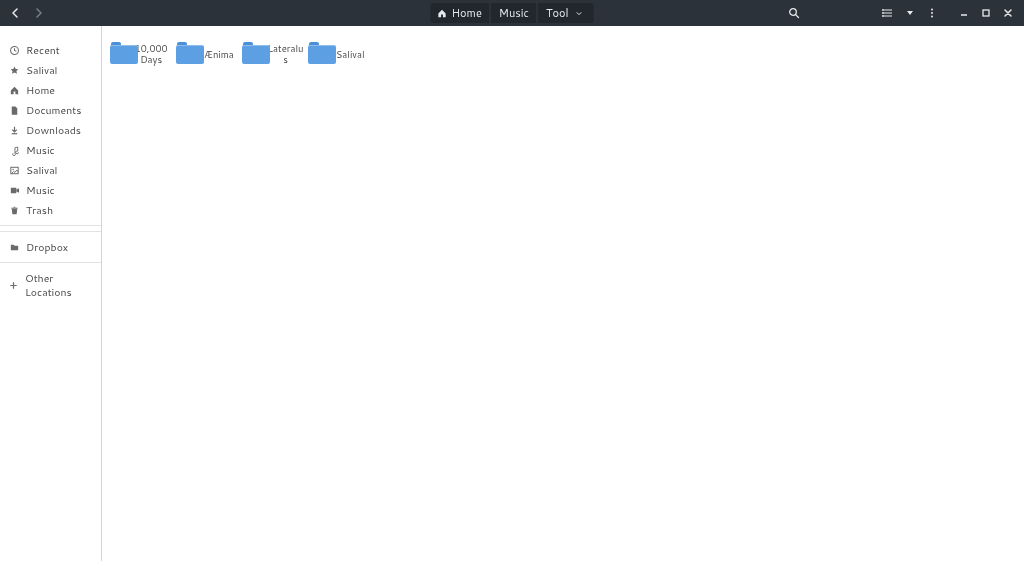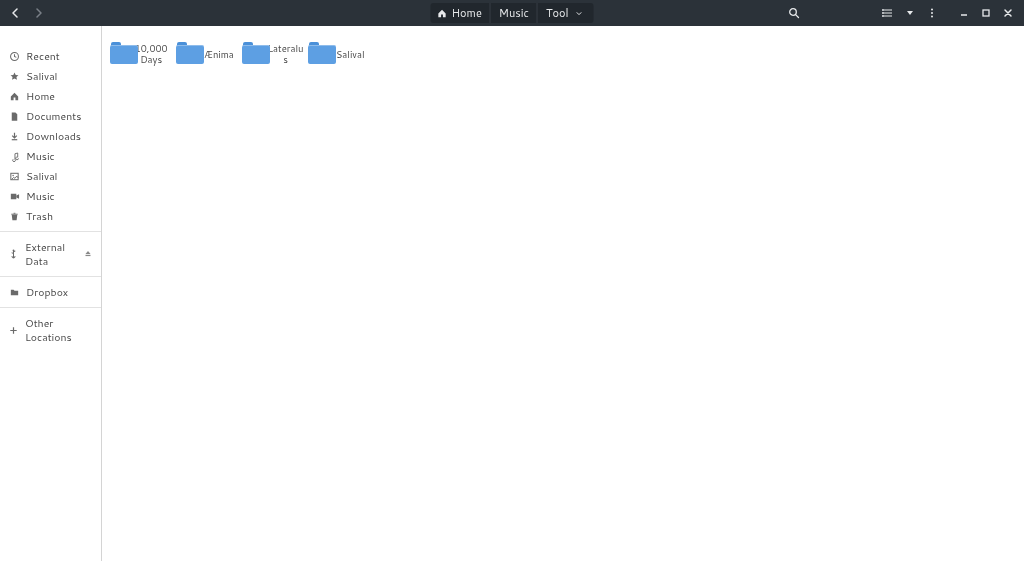--- a/index.html
+++ b/index.html
@@ -50,21 +50,21 @@
   .crumb.first { padding-left:4px; }
   .hb-right { margin-left:auto; }
   .window {
     display:flex;
     height: calc(561px - 26px);
   }
   .sidebar {
     width: 102px;
     border-right:1px solid #d4d4d4;
     background:#fff;
-    padding-top:20px;
+    padding-top:14px;
     color:#4a4a4a;
   }
   .side-item {
     display:flex; align-items:center; gap:6px;
     padding:3px 8px;
     cursor:pointer;
     font-size:10.5px;
     color:#4a4a4a;
   }
   .side-item .icn { width:12px; height:12px; display:flex; align-items:center; justify-content:center; color:#6a6a6a;}
@@ -280,35 +280,20 @@
       <div class="side-item">
         <span class="icn">
           <svg width="11" height="11" viewBox="0 0 12 12">
             <path d="M3 4h6l-.7 6H3.7z" fill="currentColor"></path>
             <path d="M2.5 3.5h7M5 2.5h2" stroke="currentColor" stroke-width="1"></path>
           </svg>
         </span>
         <span>Trash</span>
       </div>
       <div class="side-sep"></div>
-      <div class="side-item">
-        <span class="icn">
-          <svg width="11" height="11" viewBox="0 0 12 12">
-            <path d="M6 1v9M6 10l-2-2M6 10l2-2M6 3l2-1M6 5l-2-1" stroke="currentColor" stroke-width="1.1" fill="none"></path>
-            <circle cx="6" cy="1.5" r="1" fill="currentColor"></circle>
-          </svg>
-        </span>
-        <span>External Data</span>
-        <span class="eject">
-          <svg width="10" height="10" viewBox="0 0 12 12">
-            <path d="M6 2.5L9 6H3z" fill="currentColor"></path>
-            <rect x="3" y="7" width="6" height="1.5" fill="currentColor"></rect>
-          </svg>
-        </span>
-      </div>
       <div class="side-sep"></div>
       <div class="side-item">
         <span class="icn">
           <svg width="11" height="11" viewBox="0 0 12 12">
             <path d="M2 3h3l1 1h4v5H2z" fill="currentColor"></path>
           </svg>
         </span>
         <span>Dropbox</span>
       </div>
       <div class="side-sep"></div>

